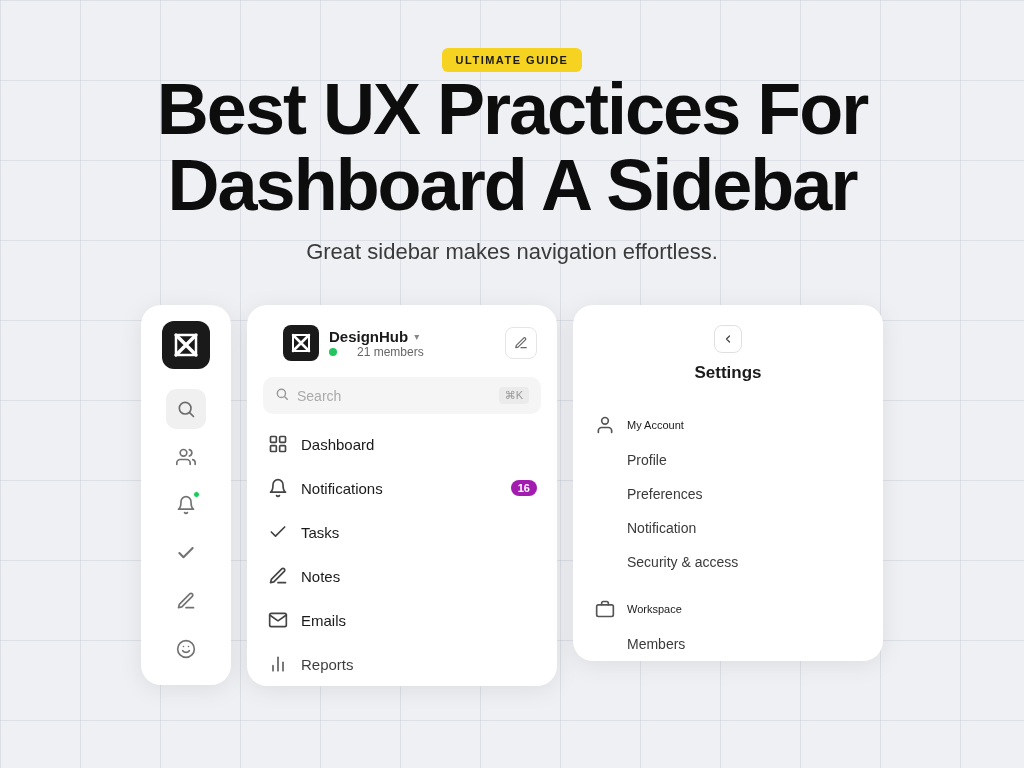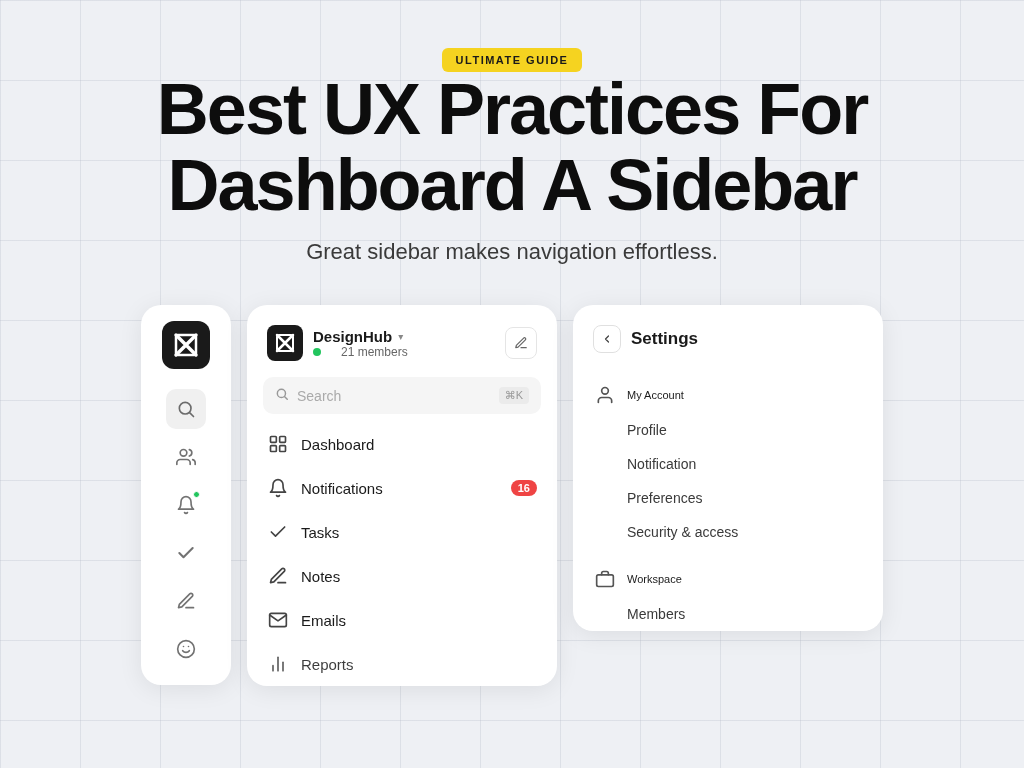--- a/index.html
+++ b/index.html
@@ -135,21 +135,21 @@
     .card-full-sidebar {
       width: 310px;
       padding: 20px 0 0 0;
       min-height: 320px;
     }
 
     .sidebar-header {
       display: flex;
       align-items: center;
       justify-content: space-between;
-      padding: 0 20px 16px 20px;
+      padding: 0 20px 16px 36px;
     }
 
     .sidebar-logo-area {
       display: flex;
       align-items: center;
       gap: 10px;
     }
 
     .sidebar-logo-box {
       width: 36px;
@@ -256,40 +256,41 @@
     }
 
     .nav-label {
       font-size: 15px;
       color: #1a1a1a;
       font-weight: 500;
       flex: 1;
     }
 
     .nav-badge {
-      background: #ef4444;
+      background: #a21caf;
       color: #fff;
       font-size: 11px;
       font-weight: 600;
       padding: 2px 7px;
       border-radius: 20px;
     }
 
     
     .card-settings {
       width: 310px;
       padding: 20px 0 0 0;
       min-height: 320px;
     }
 
     .settings-header {
       display: flex;
       align-items: center;
       gap: 10px;
       padding: 0 20px 20px 20px;
+      flex-direction: column;
     }
 
     .back-btn {
       width: 28px;
       height: 28px;
       border-radius: 8px;
       border: 1px solid #e0e0e0;
       display: flex;
       align-items: center;
       justify-content: center;
@@ -524,22 +525,22 @@
         <div class="settings-section-icon">
           <svg width="20" height="20" viewBox="0 0 24 24" fill="none" stroke="#555" stroke-width="2" stroke-linecap="round" stroke-linejoin="round">
             <path d="M20 21v-2a4 4 0 0 0-4-4H8a4 4 0 0 0-4 4v2"></path>
             <circle cx="12" cy="7" r="4"></circle>
           </svg>
         </div>
         <span class="settings-section-label">My Account</span>
       </div>
 
       <div class="settings-sub-item">Profile</div>
+      <div class="settings-sub-item">Preferences</div>
       <div class="settings-sub-item">Notification</div>
-      <div class="settings-sub-item">Preferences</div>
       <div class="settings-sub-item">Security &amp; access</div>
 
       <div class="settings-section-header" style="margin-top:8px;">
         <div class="settings-section-icon">
           <svg width="20" height="20" viewBox="0 0 24 24" fill="none" stroke="#555" stroke-width="2" stroke-linecap="round" stroke-linejoin="round">
             <rect x="2" y="7" width="20" height="14" rx="2"></rect>
             <path d="M16 7V5a2 2 0 0 0-2-2h-4a2 2 0 0 0-2 2v2"></path>
           </svg>
         </div>
         <span class="settings-section-label">Workspace</span>

